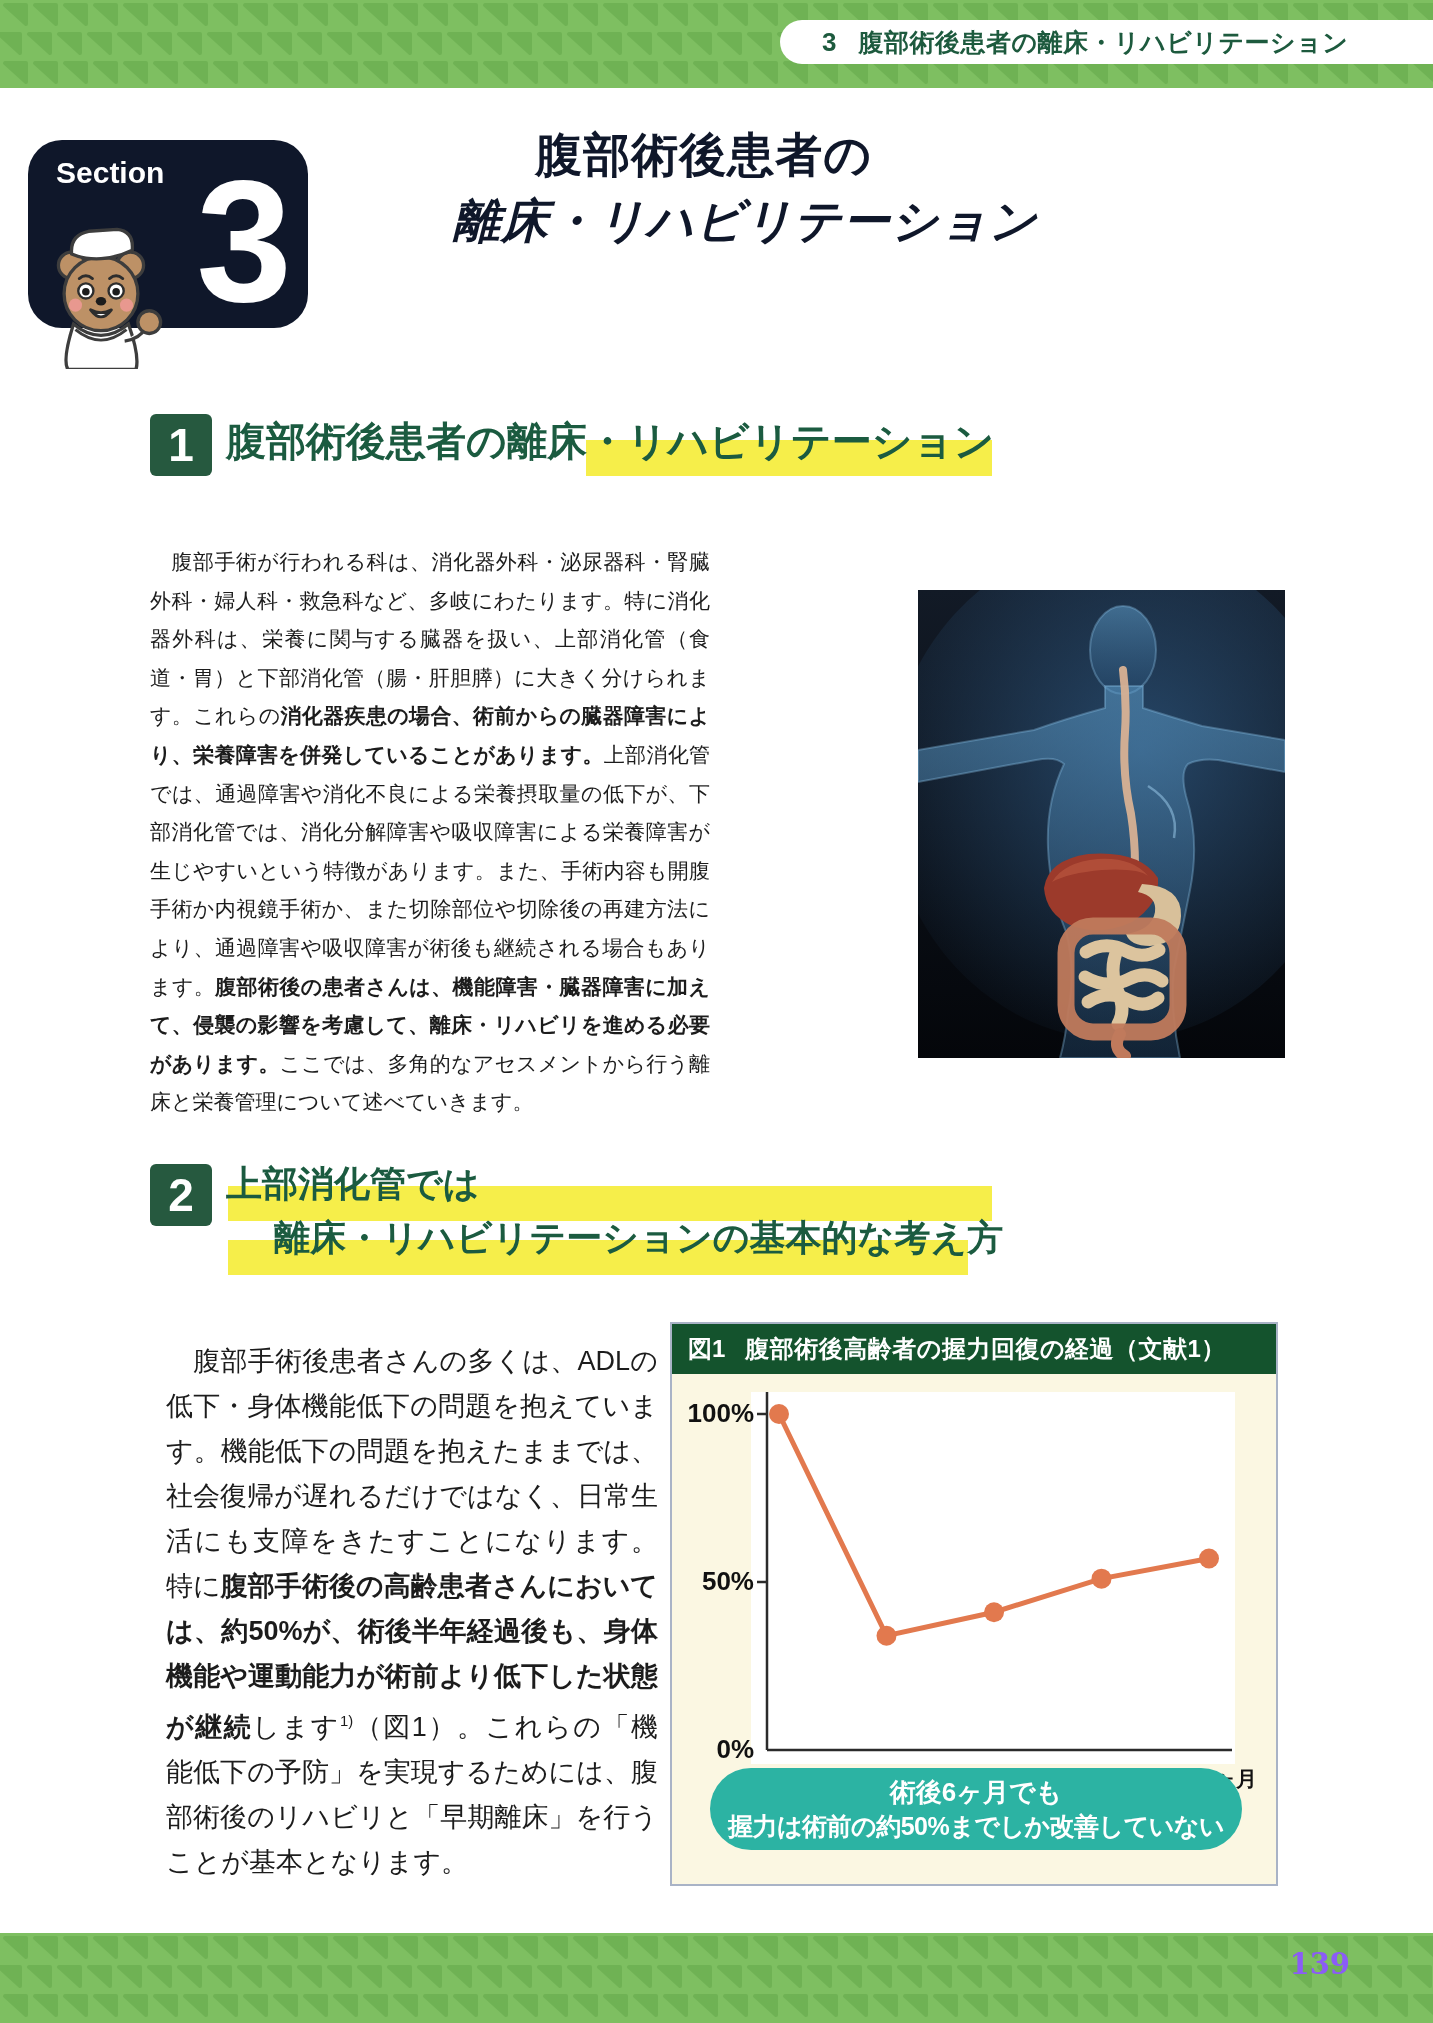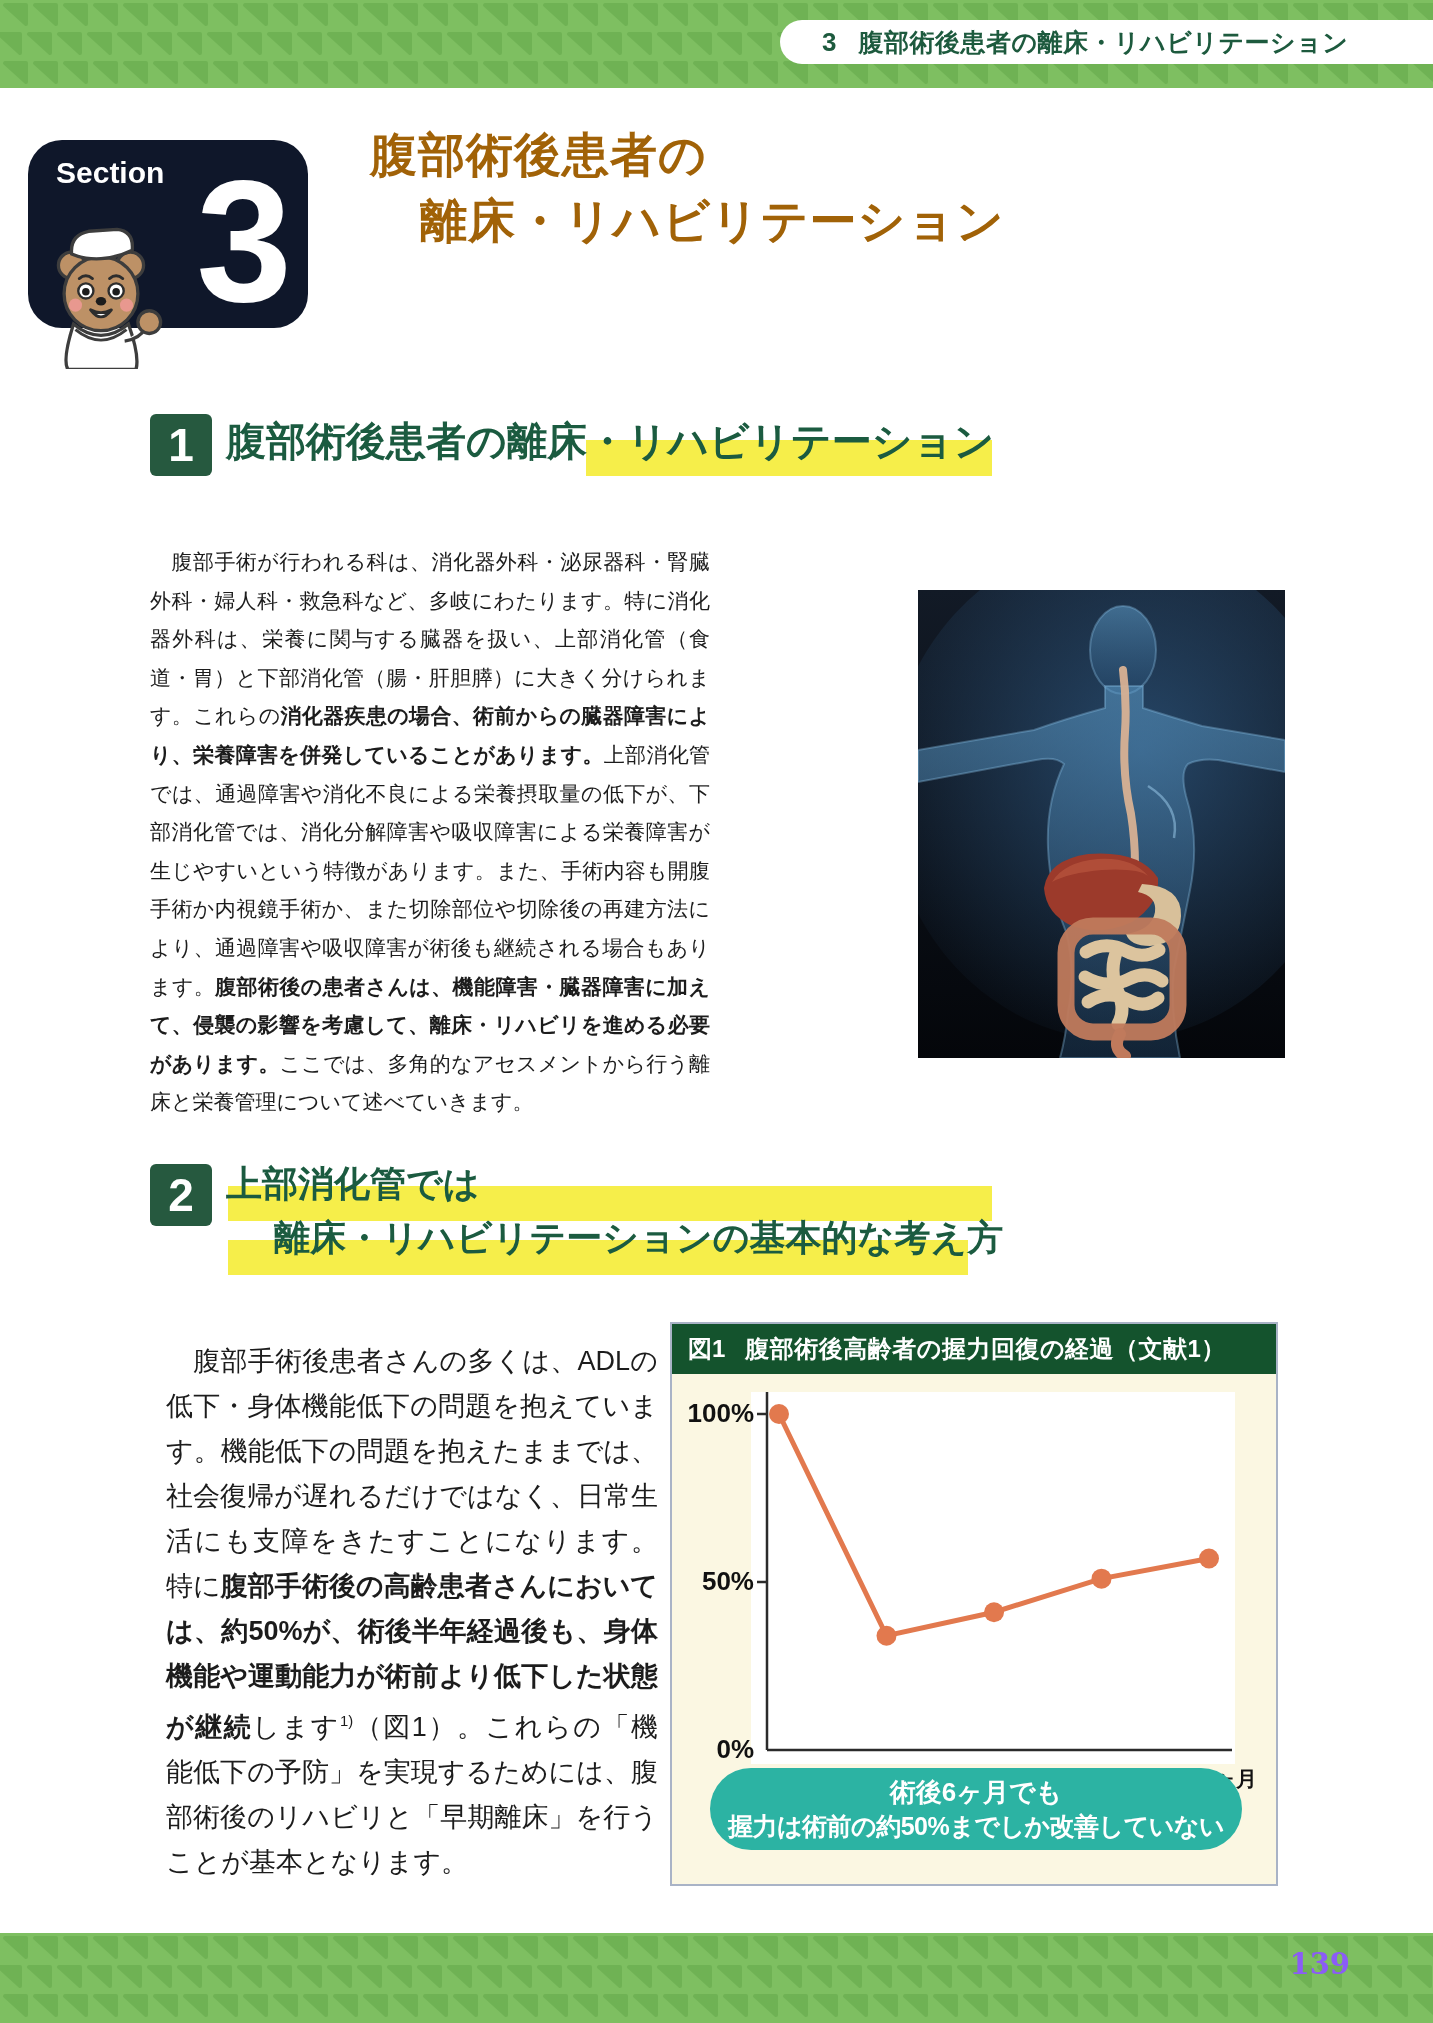--- a/index.html
+++ b/index.html
@@ -31,23 +31,23 @@
   }
   .section-word {
     position:absolute; left:28px; top:16px; color:#fff; font-size:30px; font-weight:bold;
   }
   .section-big-num {
     position:absolute; right:16px; top:50%; transform:translateY(-46%);
     color:#fff; font-size:172px; font-weight:bold; line-height:1;
   }
   .bear { position:absolute; left:30px; top:218px; width:142px; height:148px; }
   
-  .main-title { position:absolute; left:370px; top:122px; font-weight:800; color:#a16207; }
+  .main-title { position:absolute; left:370px; top:122px; font-weight:800; color:#0f172a;text-align:center; }
   .main-title .t1 { display:block; font-size:47px; line-height:66px; letter-spacing:1px; }
-  .main-title .t2 { display:block; font-size:47px; line-height:66px; letter-spacing:1px; margin-left:50px; }
+  .main-title .t2 { display:block; font-size:47px; line-height:66px; letter-spacing:1px; margin-left:83px;font-style:italic; }
   
   .num-box {
     position:absolute; width:62px; height:62px; background:#26593f; border-radius:6px;
     color:#fff; font-size:46px; font-weight:800;
     display:flex; align-items:center; justify-content:center;
   }
   .hl { position:absolute; background:#f6ee4a; z-index:0; }
   .sec-head { position:absolute; z-index:1; color:#1b5b40; font-weight:800; white-space:nowrap; }
   .sec-head.s1 { font-size:40px; }
   .sec-head.s2 { font-size:36px; }

